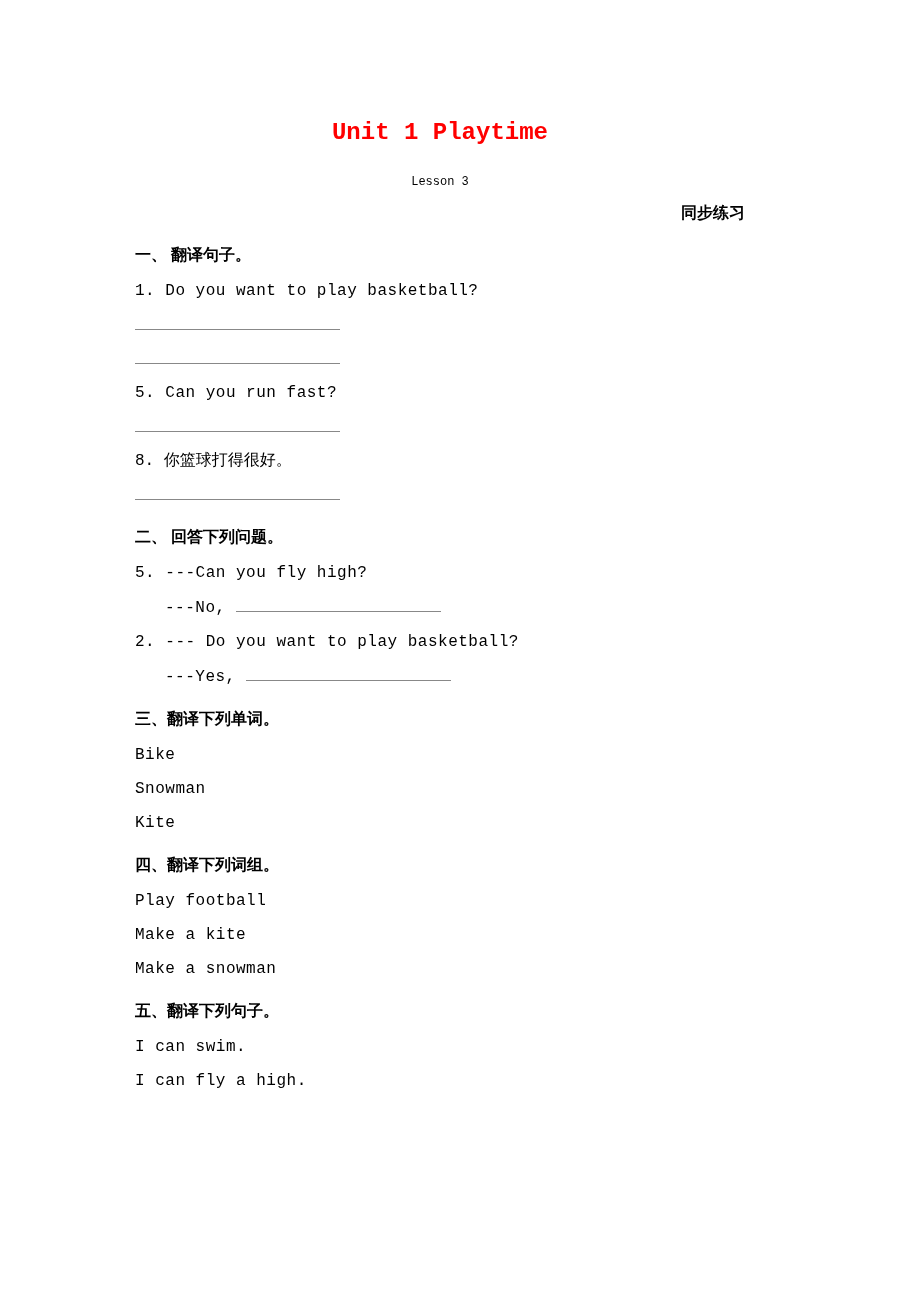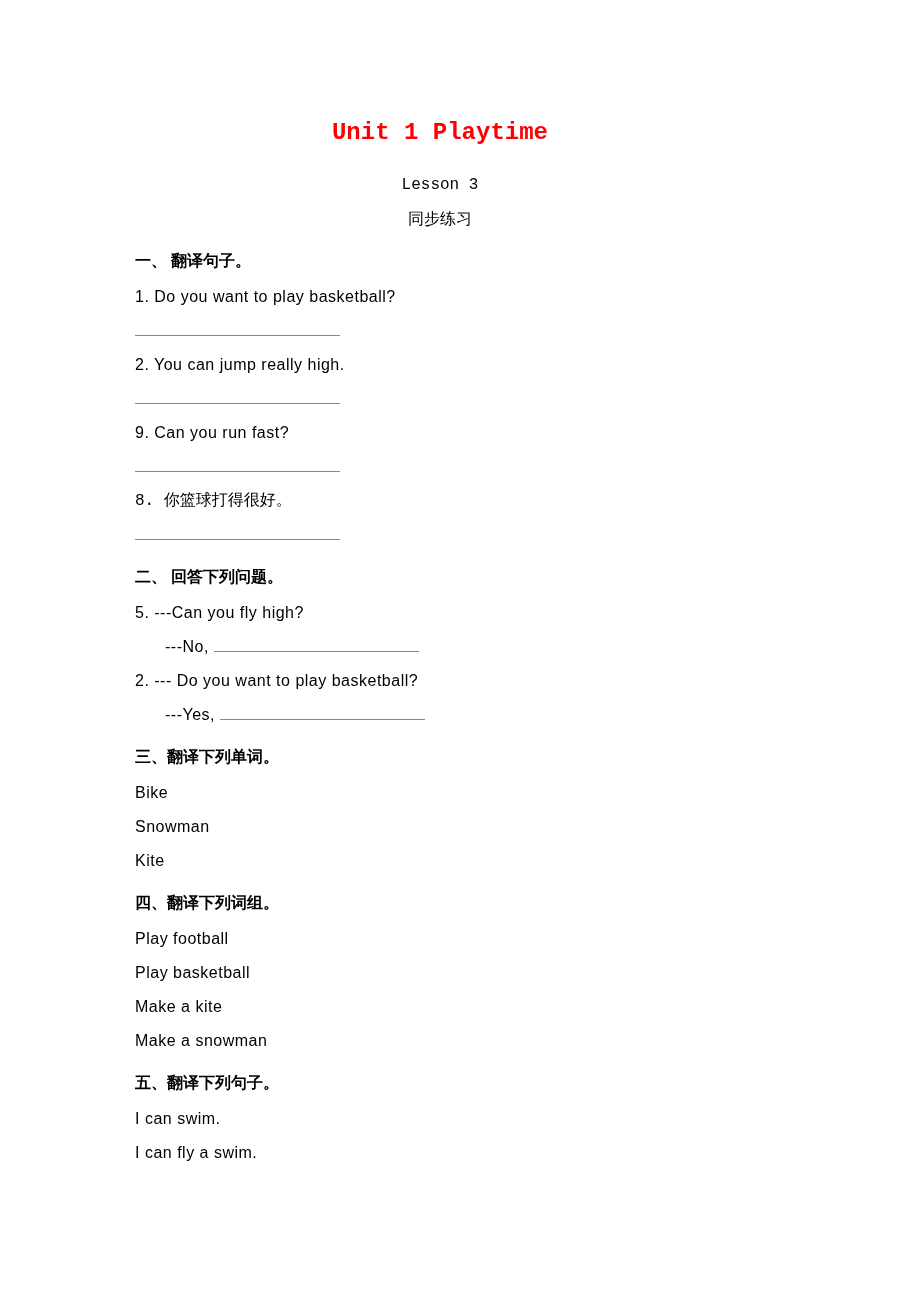--- a/index.html
+++ b/index.html
@@ -21,42 +21,42 @@
     text-align: center;
     color: #ff0000;
     font-family: "Courier New", "SimSun", monospace;
     font-size: 24px;
     font-weight: bold;
     margin-bottom: 22px;
   }
   .subtitle {
     text-align: center;
     font-family: "Courier New", monospace;
-    font-size: 16px;
+    font-size: 12px;
     margin-bottom: 10px;
   }
   .subtitle2 {
-    text-align: center;
+    text-align: right;
     font-family: "SimSun", "宋体", serif;
     font-size: 16px;
-    font-weight: normal;
+    font-weight: bold;
     margin-bottom: 15px;
   }
   .section-head {
     font-weight: bold;
     font-size: 16px;
     margin-top: 18px;
     margin-bottom: 12px;
   }
   .line {
     margin: 10px 0;
     font-size: 16px;
   }
   .mono {
-    font-family: Liberation Sans, sans-serif;
+    font-family: Liberation Mono, monospace;
     letter-spacing: 0.5px;
   }
   .mixed {
     font-family: "Courier New", "SimSun", monospace;
   }
   .blank {
     display: inline-block;
     border-bottom: 1px solid #888;
     height: 1em;
     vertical-align: baseline;
@@ -78,24 +78,23 @@
 
   <div class="title-red">Unit 1 Playtime</div>
   <div class="subtitle">Lesson 3</div>
   <div class="subtitle2">同步练习</div>
 
   <div class="section-head">一、  翻译句子。</div>
 
   <div class="line mono">1.  Do you want to play basketball?</div>
   <div class="line"><span class="blank blank-long"></span></div>
 
-  <div class="line mono">2.  You can jump really high.</div>
   <div class="line"><span class="blank blank-long"></span></div>
 
-  <div class="line mono">9.  Can you run fast?</div>
+  <div class="line mono">5.  Can you run fast?</div>
   <div class="line"><span class="blank blank-long"></span></div>
 
   <div class="line mixed">8.  你篮球打得很好。</div>
   <div class="line"><span class="blank blank-long"></span></div>
 
   <div class="section-head">二、  回答下列问题。</div>
 
   <div class="line mono">5.  ---Can you fly high?</div>
   <div class="line mono indent1">
     <span>---No, </span><span class="blank blank-mid"></span>
@@ -106,21 +105,20 @@
     <span>---Yes, </span><span class="blank blank-mid"></span>
   </div>
 
   <div class="section-head">三、翻译下列单词。</div>
   <div class="line mono">Bike</div>
   <div class="line mono">Snowman</div>
   <div class="line mono">Kite</div>
 
   <div class="section-head">四、翻译下列词组。</div>
   <div class="line mono">Play football</div>
-  <div class="line mono">Play basketball</div>
   <div class="line mono">Make a kite</div>
   <div class="line mono">Make a snowman</div>
 
   <div class="section-head">五、翻译下列句子。</div>
   <div class="line mono">I can swim.</div>
-  <div class="line mono">I can fly a swim.</div>
+  <div class="line mono">I can fly a high.</div>
 
 </div>
 
 </body></html>

